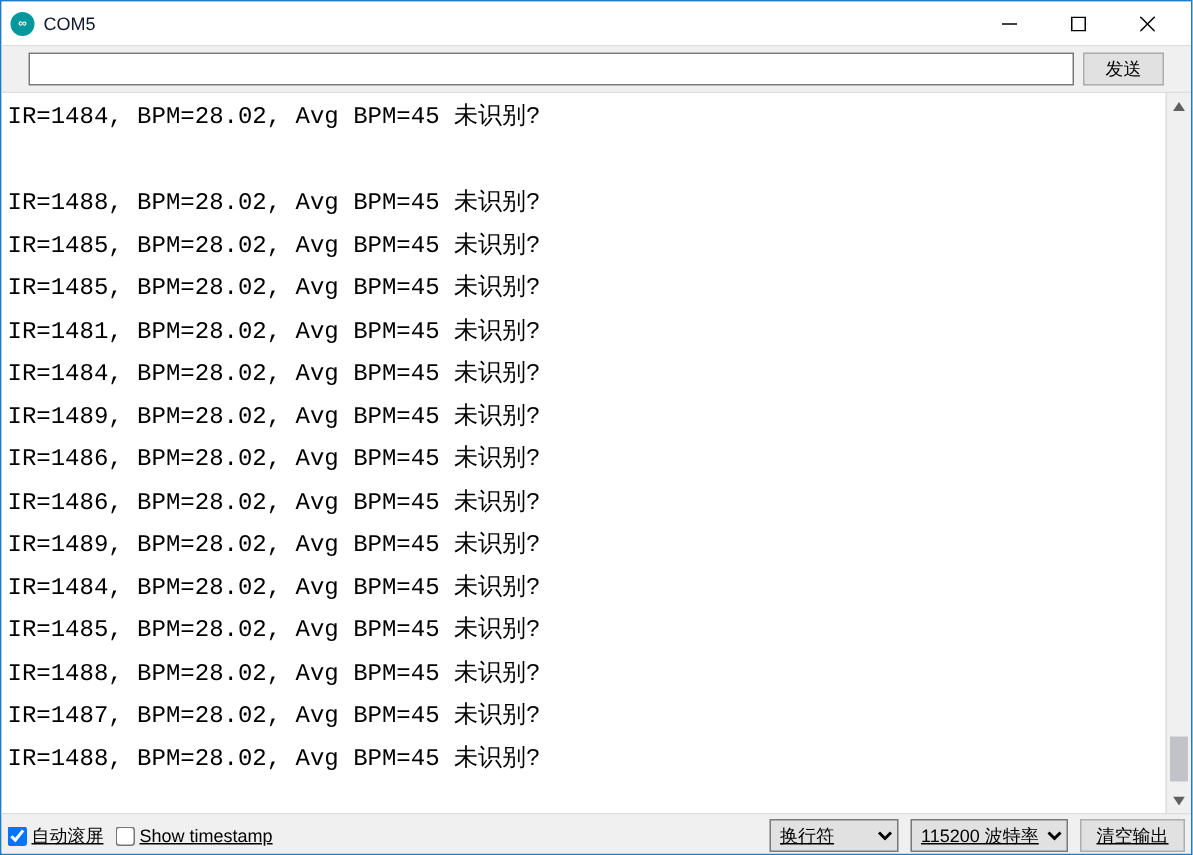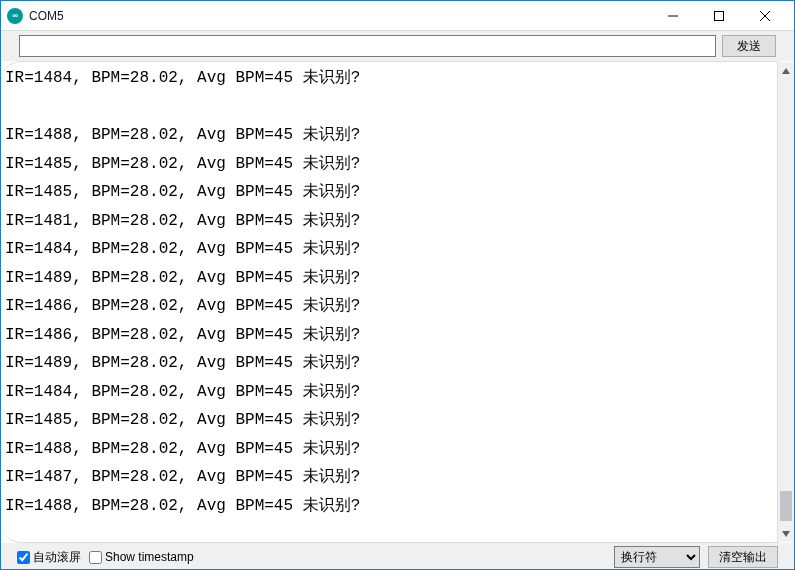--- a/index.html
+++ b/index.html
@@ -6,27 +6,27 @@
     body { font-family: "Microsoft YaHei", "SimSun", Tahoma, sans-serif; font-size: 12px; background: #fff; width: 795px; height: 570px; overflow: hidden; border: 1px solid #1e7cc7; }
     .titlebar { height: 30px; background: #fff; display: flex; align-items: center; padding: 0 6px; border-bottom: 1px solid #ddd; }
     .app-icon { width: 16px; height: 16px; border-radius: 50%; background: #00979d; display: flex; align-items: center; justify-content: center; font-size: 8px; font-weight: bold; color: #fff; margin-right: 6px; }
     .title-text { flex: 1; font-size: 12px; color: #0f172a; }
     .winbtns { display: flex; }
     .winbtn { width: 46px; height: 28px; display: flex; align-items: center; justify-content: center; cursor: pointer; }
     .winbtn svg { width: 10px; height: 10px; }
     .toprow { display: flex; align-items: center; padding: 4px 18px; gap: 6px; background: #f0f0f0; }
     .send-input { flex: 1; height: 22px; padding: 2px 4px; border: 1px solid #7a7a7a; font-size: 12px; background: #fff; }
     .btn { height: 22px; padding: 0 10px; border: 1px solid #adadad; background: #e1e1e1; font-size: 12px; cursor: pointer; min-width: 54px; }
-    .output-wrap { position: relative; height: 482px; border-top: 1px solid #ddd; border-bottom: 1px solid #ddd; background: #fff; border-radius: 20px; }
+    .output-wrap { position: relative; height: 482px; border-top: 1px solid #ddd; border-bottom: 1px solid #ddd; background: #fff; }
     .output { font-family: "Consolas", "Courier New", monospace; font-size: 16px; line-height: 28.5px; color: #000; padding: 2px 4px; white-space: pre; overflow: hidden; height: 100%; }
     .scrollbar { position: absolute; right: 0; top: 0; bottom: 0; width: 17px; background: #f0f0f0; border-left: 1px solid #ddd; display: flex; flex-direction: column; }
     .scroll-arrow { height: 17px; display: flex; align-items: center; justify-content: center; cursor: pointer; }
     .scroll-track { flex: 1; position: relative; }
     .scroll-thumb { position: absolute; left: 2px; right: 2px; bottom: 4px; height: 30px; background: #c2c3c9; cursor: pointer; }
-    .bottomrow { display: flex; align-items: center; padding: 4px 16px; gap: 8px; background: #f0f0f0; height: 28px; }
+    .bottomrow { display: flex; align-items: center; padding: 4px 4px; gap: 8px; background: #f0f0f0; height: 28px; text-decoration: underline; }
     .checkbox-wrap { display: flex; align-items: center; gap: 3px; cursor: pointer; }
     .spacer { flex: 1; }
     select.sel { height: 22px; border: 1px solid #7a7a7a; font-size: 12px; background: #e1e1e1; padding: 0 2px; }
     input[type=checkbox] { width: 13px; height: 13px; }
   </style>
 </head>
 <body>
 
 <div class="titlebar">
   <div class="app-icon">∞</div>
@@ -94,14 +94,15 @@
   <label class="checkbox-wrap">
     <input type="checkbox" id="auto-cb" checked="" style="">
     <span>自动滚屏</span>
   </label>
   <label class="checkbox-wrap">
     <input type="checkbox" id="ts-cb" style="">
     <span>Show timestamp</span>
   </label>
   <div class="spacer"></div>
   <select class="sel" id="line-sel"><option>没有结束符</option><option selected="">换行符</option><option>回车</option><option>NL 和 CR</option></select>
+  <select class="sel" id="baud-sel"><option>9600 波特率</option><option selected="">115200 波特率</option></select>
   <button class="btn">清空输出</button>
 </div>
 
 </body></html>

